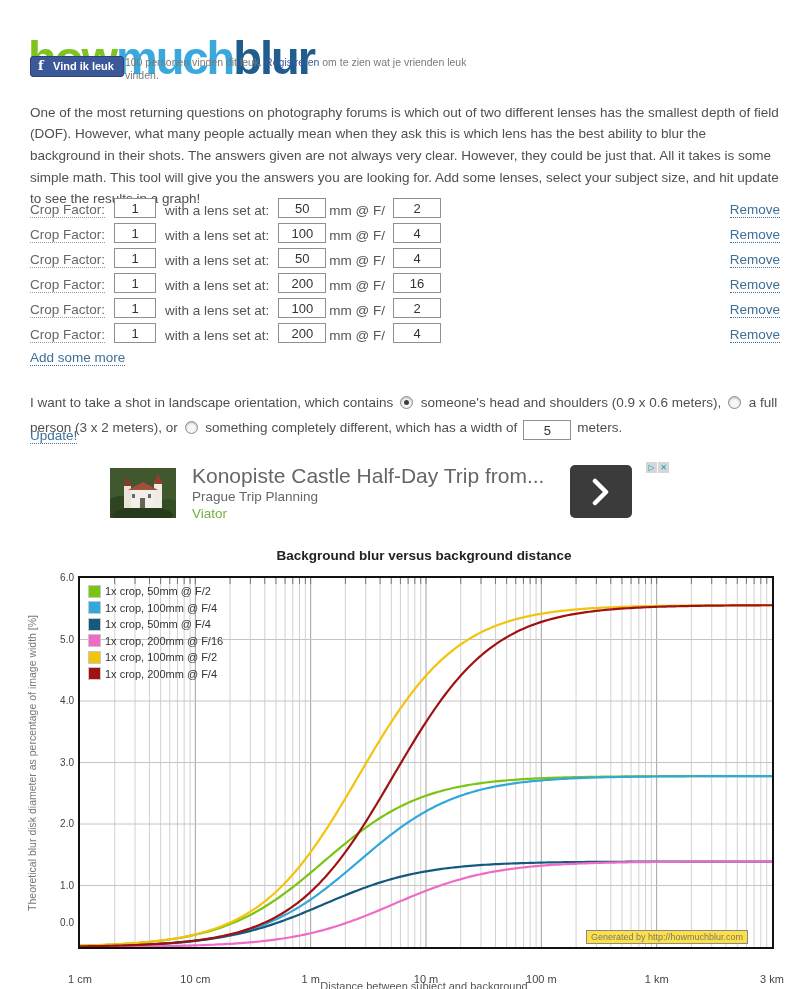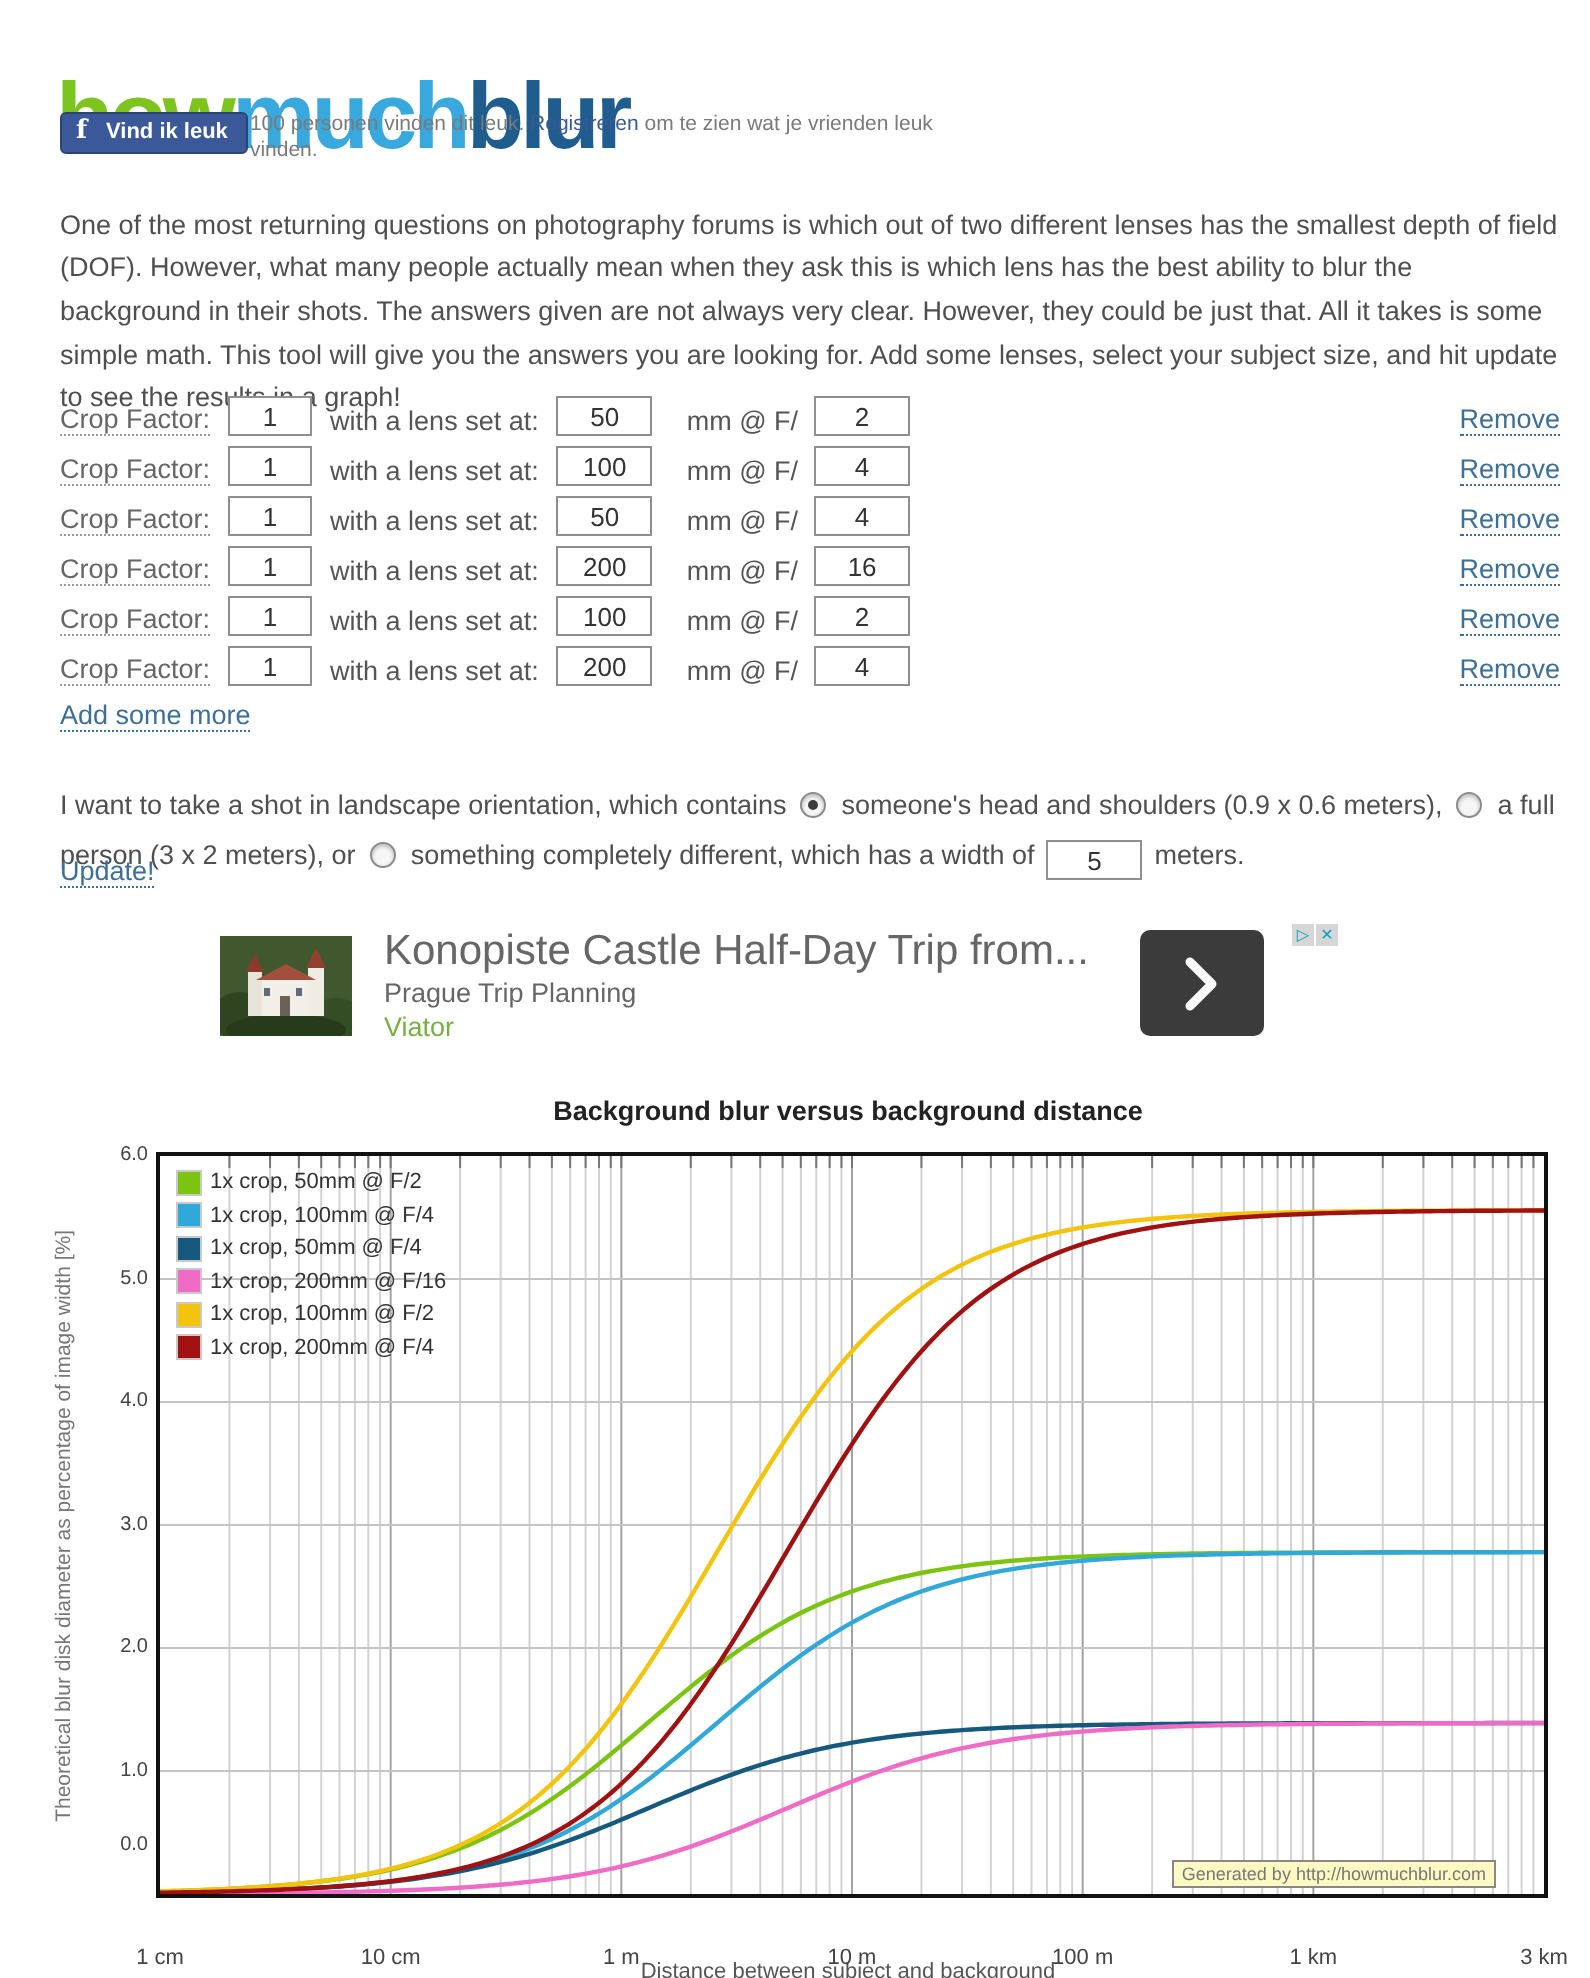--- a/index.html
+++ b/index.html
@@ -28,21 +28,21 @@
 
   
   #lens-rows{left:30px;top:193px;width:750px;}
   .lens-row{display:flex;align-items:flex-end;height:25px;font-size:13.5px;color:#555;}
   .dotted{color:#666;border-bottom:1px dotted #999;cursor:help;}
   .lens-row .dotted{margin-right:9px;}
   input.num{width:36px;height:16px;border:1px solid #8f8f8f;background:#fff;color:#333;
             text-align:center;font-size:13px;font-family:"Liberation Sans",sans-serif;padding:1px 2px;}
   .lens-row .cf{margin-right:9px;}
   .lens-row .mid{margin-right:9px;}
-  .lens-row .fl{width:42px;margin-right:17px;}
+  .lens-row .fl{width:42px;margin-right:3px;}
   .lens-row .unit{margin-right:8px;}
   .lens-row .ap{width:42px;}
   a.link{color:#3d6f97;text-decoration:none;border-bottom:1px dotted #3d6f97;cursor:pointer;}
   .lens-row a.link{margin-left:auto;}
 
   #add-more{left:30px;top:350px;font-size:13.5px;}
   #subject{left:30px;top:376px;width:752px;font-size:13.5px;line-height:25px;color:#4f4f4f;}
   .radio{display:inline-block;width:11px;height:11px;border-radius:50%;
          border:1px solid #8a8a8a;background:#f6f6f6;vertical-align:-2px;
          margin:0 4px 0 3px;box-shadow:inset 0 1px 2px rgba(0,0,0,.25);cursor:pointer;}
@@ -70,21 +70,21 @@
   
   #chart{left:0;top:545px;width:795px;height:444px;}
   .ctitle{position:absolute;left:78px;top:3px;width:692px;text-align:center;
           font-size:13.5px;font-weight:bold;color:#222;}
   #plot{position:absolute;left:78px;top:31px;width:692px;height:369px;border:2px solid #111;
         background:#fff;}
   #plot svg{position:absolute;left:0;top:0;}
   #legend{position:absolute;left:8px;top:5px;}
   .leg-item{display:flex;align-items:center;height:16.5px;font-size:11px;color:#333;}
   .leg-sw{width:11px;height:11px;margin-right:4px;border:1px solid #c9c9c9;}
-  #watermark{position:absolute;right:24px;bottom:3px;border:1px solid #888;background:#fef9c3;
+  #watermark{position:absolute;right:24px;bottom:3px;border:1px solid #888;background:#fde047;
              color:#777;font-size:9px;padding:1px 4px;}
   .xtick{position:absolute;top:428px;transform:translateX(-50%);font-size:11px;color:#444;
          white-space:nowrap;}
   .ytick{position:absolute;left:38px;width:36px;text-align:right;font-size:10px;color:#444;}
   #yaxis-title{position:absolute;left:24px;top:31px;height:373px;width:16px;
                display:flex;align-items:center;justify-content:center;}
   #yaxis-title span{writing-mode:vertical-rl;transform:rotate(180deg);
                     font-size:10.5px;color:#777;white-space:nowrap;}
   #xaxis-title{position:absolute;left:78px;top:424px;width:692px;text-align:center;
                font-size:11px;color:#555;margin-top:11px;}

